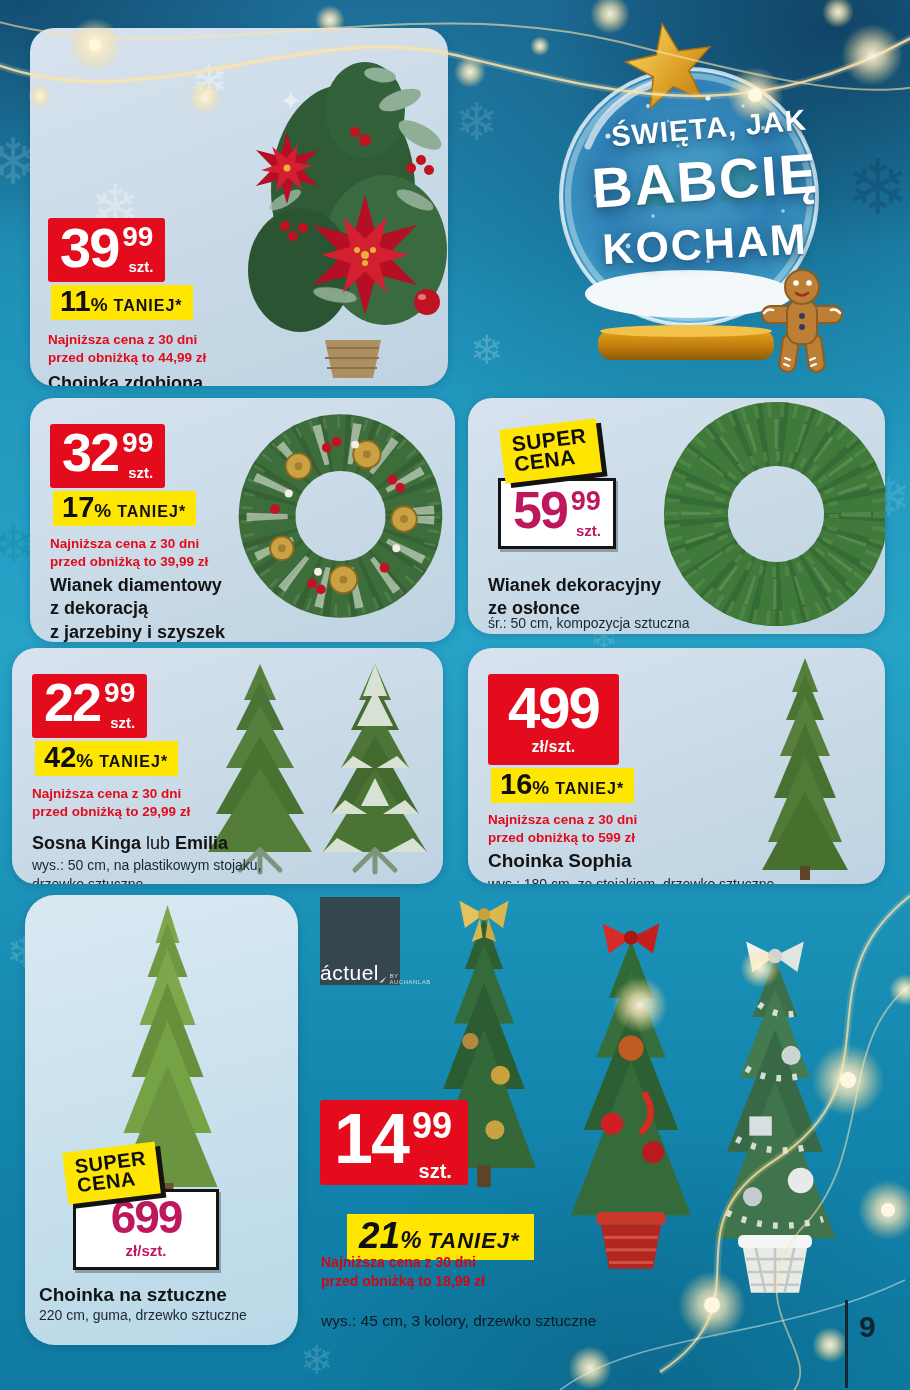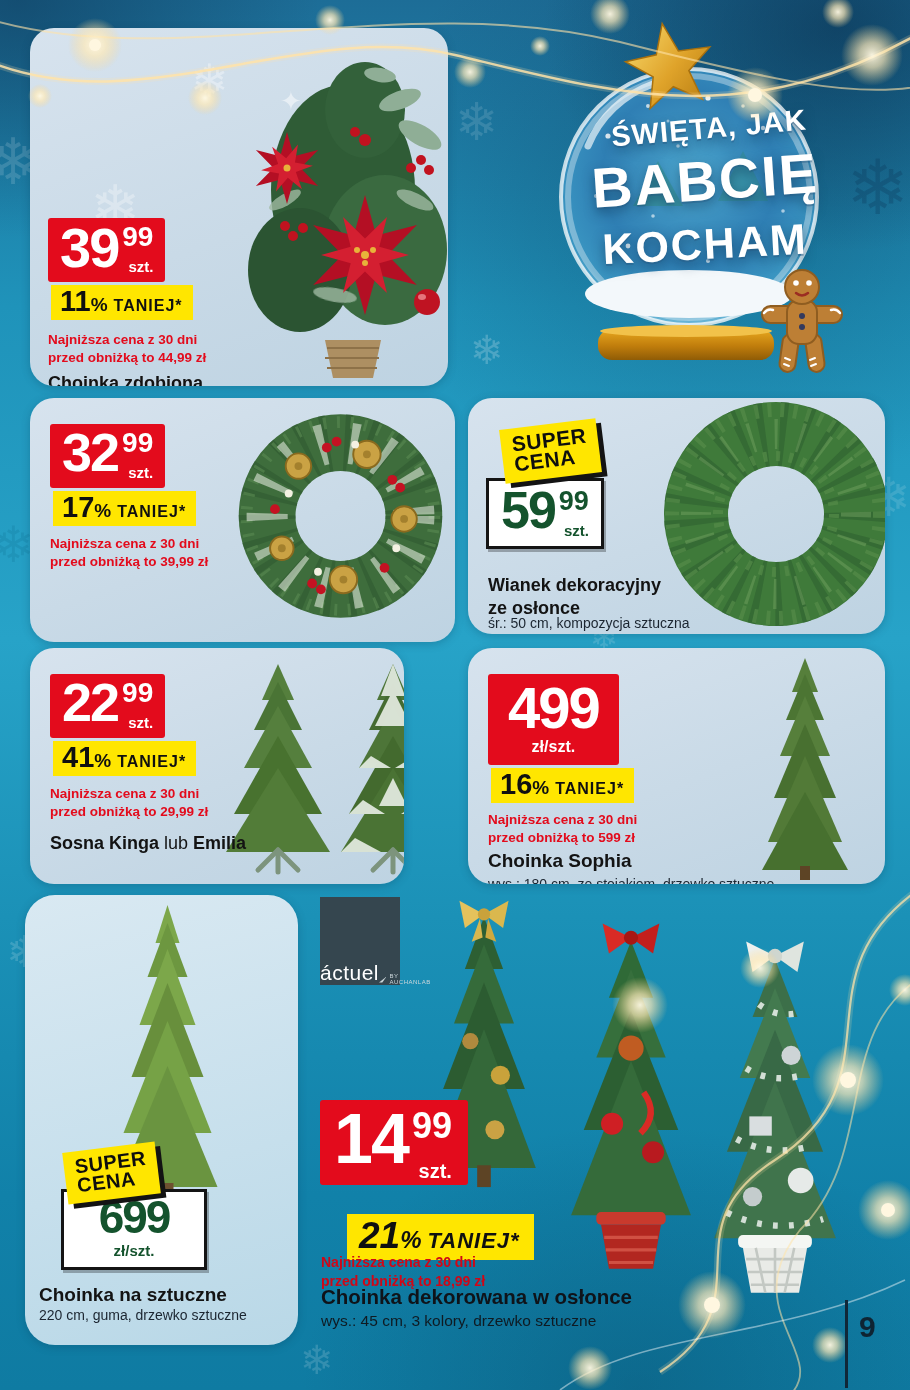--- a/index.html
+++ b/index.html
@@ -38,21 +38,21 @@
   .dbig .dn{font-size:37px;}
   .dbig .dp{font-size:24px;}
   .dbig .dl{font-size:22px;}
   .legal{color:#e30b1c;font-weight:700;font-size:13.5px;line-height:1.3;margin-top:11px;white-space:pre-line;}
   .ptitle{margin:6px 0 0;color:#131313;font-weight:800;font-size:18px;line-height:1.3;white-space:pre-line;}
   .ptitle .r{font-weight:400;}
   .pdesc{margin:3px 0 0;color:#1b2530;font-size:14.5px;line-height:1.32;white-space:pre-line;}
   .badge{position:absolute;background:#ffe600;color:#0e0e0e;font-weight:800;font-size:21px;line-height:.95;
     padding:6px 11px 8px;transform:rotate(-7deg);white-space:pre-line;box-shadow:5px 5px 0 #131313;letter-spacing:.5px;z-index:4;}
   .wbox{position:absolute;background:#fff;border:3px solid #141414;display:inline-flex;padding:5px 12px 7px;z-index:3;
-    box-shadow:2px 3px 0 rgba(0,0,0,.28);color:#14532d;align-items:flex-start;}
+    box-shadow:2px 3px 0 rgba(0,0,0,.28);color:#be185d;align-items:flex-start;margin-left:12px;}
   .wbox .main{font-size:52px;font-weight:800;line-height:.95;letter-spacing:-2px;}
   .wbox .side{display:flex;flex-direction:column;margin-left:4px;padding-top:2px;}
   .wbox .cents{font-size:27px;font-weight:800;line-height:1;}
   .wbox .unit{font-size:15px;font-weight:700;margin-top:7px;align-self:flex-end;}
   .wcol{flex-direction:column;align-items:center;padding:4px 16px 8px;}
   .wcol .main{font-size:46px;}
   .wcol .unitb{font-size:15px;font-weight:800;margin-top:2px;}
   .abs{position:absolute;}
   .hline{position:absolute;width:100%;text-align:center;color:#fff;font-weight:800;z-index:5;
     text-shadow:0 2px 0 rgba(40,90,130,.45),0 5px 12px rgba(8,40,70,.5);letter-spacing:1px;}
@@ -282,20 +282,23 @@
             <span class="unit">szt.</span>
           </span>
       </div>
       <div class="discount">
         <span class="dn">17</span>
           <span class="dp">%</span>
           <span class="dl">TANIEJ*</span>
       </div>
       <div class="legal" style="margin-top:9px">Najniższa cena z 30 dni
 przed obniżką to 39,99 zł</div>
+      <h3 class="ptitle" style="margin-top:4px">Wianek diamentowy
+z dekoracją
+z jarzebiny i szyszek</h3>
 
     </div>
   </section>
 
   <section class="card" style="left:468px;top:398px;width:417px;height:236px">
     <svg class="art" style="left:190px;top:-4px" width="230" height="244" viewBox="0 0 230 244">
       <circle cx="118" cy="120" r="80" fill="none" stroke="#3f7a3a" stroke-width="64"></circle>
       <circle cx="118" cy="120" r="80" fill="none" stroke="#2f6030" stroke-width="64" stroke-dasharray="6 14" opacity=".6"></circle>
       <circle cx="118" cy="120" r="104" fill="none" stroke="#568c49" stroke-width="14" stroke-dasharray="4 9" opacity=".7"></circle>
       <circle cx="118" cy="120" r="58" fill="none" stroke="#568c49" stroke-width="10" stroke-dasharray="4 9" opacity=".7"></circle>
@@ -308,21 +311,21 @@
       <span class="side">
           <span class="cents">99</span>
           <span class="unit">szt.</span>
         </span>
     </div>
     <h3 class="ptitle abs" style="left:20px;top:170px">Wianek dekoracyjny
 ze osłonce</h3>
     <p class="pdesc abs" style="left:20px;top:213px;font-size:14px">śr.: 50 cm, kompozycja sztuczna</p>
   </section>
 
-  <section class="card" style="left:30px;top:648px;width:374px;height:236px">
+  <section class="card" style="left:12px;top:648px;width:431px;height:236px">
     <svg class="art" style="left:188px;top:8px" width="235" height="222" viewBox="0 0 235 222">
       <g>
         <polygon points="60,8 76,44 44,44" fill="#557f3d"></polygon>
         <polygon points="60,26 84,74 36,74" fill="#4a7435"></polygon>
         <polygon points="60,50 94,112 26,112" fill="#557f3d"></polygon>
         <polygon points="60,80 104,158 16,158" fill="#48722f"></polygon>
         <polygon points="60,112 112,196 8,196" fill="#527c38"></polygon>
         <g stroke="#7d947d" stroke-width="5" stroke-linecap="round">
           <line x1="60" y1="194" x2="40" y2="214"></line>
             <line x1="60" y1="194" x2="80" y2="214"></line>
@@ -355,27 +358,29 @@
     </svg>
     <div class="pcol" style="left:20px;top:26px">
       <div class="price-red">
         <span class="main">22</span>
         <span class="side">
             <span class="cents">99</span>
             <span class="unit">szt.</span>
           </span>
       </div>
       <div class="discount">
-        <span class="dn">41</span>
+        <span class="dn">42</span>
           <span class="dp">%</span>
           <span class="dl">TANIEJ*</span>
       </div>
       <div class="legal" style="margin-top:9px">Najniższa cena z 30 dni
 przed obniżką to 29,99 zł</div>
       <h3 class="ptitle" style="margin-top:12px"><span class="b">Sosna Kinga</span> <span class="r">lub</span> <span class="b">Emilia</span></h3>
+      <p class="pdesc" style="margin-top:1px;font-size:14px">wys.: 50 cm, na plastikowym stojaku,
+drzewko sztuczne</p>
     </div>
   </section>
 
   <section class="card" style="left:468px;top:648px;width:417px;height:236px">
     <svg class="art" style="left:262px;top:4px" width="150" height="230" viewBox="0 0 110 230">
       <polygon points="55,6 68,40 42,40" fill="#567f3b"></polygon>
       <polygon points="55,22 74,68 36,68" fill="#4c7533"></polygon>
       <polygon points="55,44 80,104 30,104" fill="#567f3b"></polygon>
       <polygon points="55,72 86,146 24,146" fill="#487030"></polygon>
       <polygon points="55,104 92,190 18,190" fill="#527a37"></polygon>
@@ -502,21 +507,20 @@
         <span class="unit">szt.</span>
       </span>
   </div>
   <div class="discount dbig abs" style="left:344px;top:1211px;z-index:12">
     <span class="dn">21</span>
       <span class="dp">%</span>
       <span class="dl">TANIEJ*</span>
   </div>
   <div class="promo-legal" style="left:321px;top:1253px">Najniższa cena z 30 dni
 przed obniżką to 18,99 zł</div>
-  <h3 class="promo-title" style="left:321px;top:1285px">Choinka dekorowana w osłonce</h3>
   <p class="promo-desc" style="left:321px;top:1312px">wys.: 45 cm, 3 kolory, drzewko sztuczne</p>
 
   <svg class="abs" style="left:0;top:0;z-index:60;pointer-events:none" width="910" height="1390" viewBox="0 0 910 1390">
     <defs>
       <radialGradient id="bok">
           <stop offset="0%" stop-color="#fff8e2" stop-opacity=".95"></stop>
           <stop offset="40%" stop-color="#ffeab8" stop-opacity=".7"></stop>
           <stop offset="100%" stop-color="#ffd98c" stop-opacity="0"></stop>
         </radialGradient>
     </defs>

